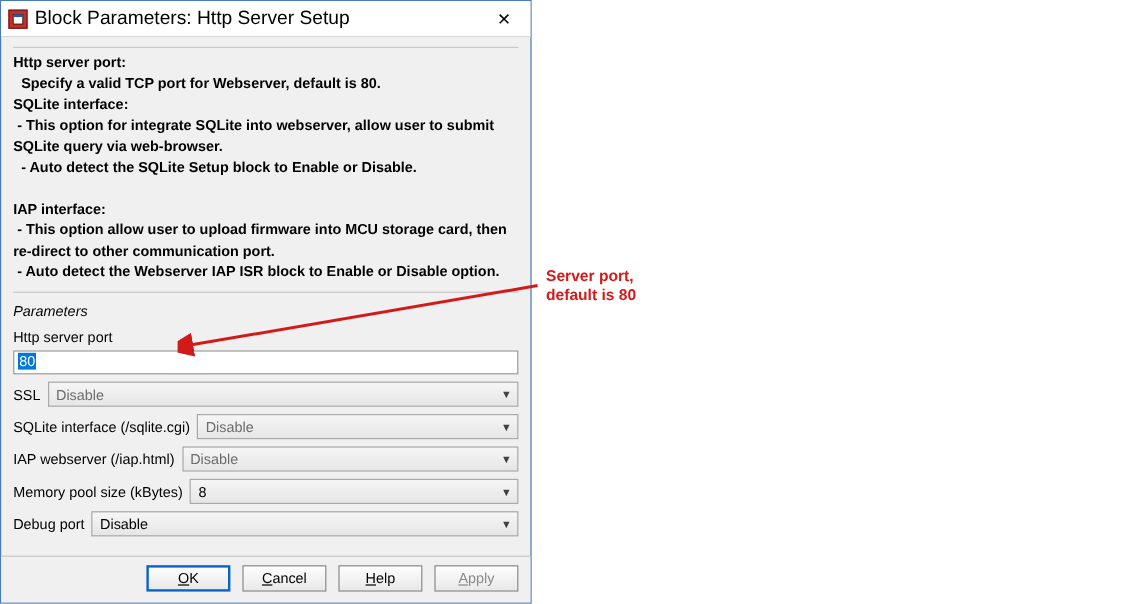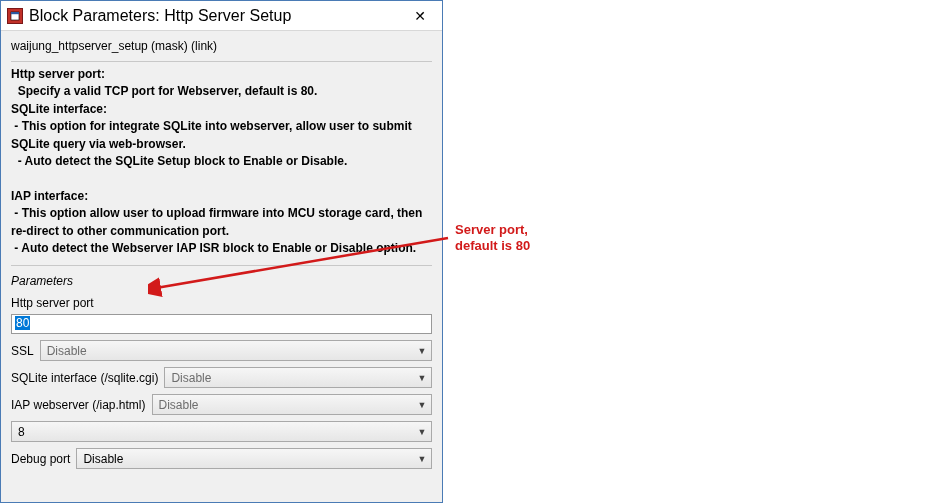--- a/index.html
+++ b/index.html
@@ -141,21 +141,20 @@
           <rect x="1" y="1" width="8" height="2.2" fill="#2b5aa0"></rect>
         </svg>
     </span>
     <span class="titlebar-title">Block Parameters: Http Server Setup</span>
     <div class="titlebar-close">
       <span>✕</span>
     </div>
   </div>
 
   <div class="body-area">
-    <div class="mask-name">waijung_httpserver_setup (mask) (link)</div>
     <hr class="sep">
     <div class="desc">Http server port:
   Specify a valid TCP port for Webserver, default is 80.
 SQLite interface:
  - This option for integrate SQLite into webserver, allow user to submit SQLite query via web-browser.
   - Auto detect the SQLite Setup block to Enable or Disable.
 
 IAP interface:
  - This option allow user to upload firmware into MCU storage card, then re-direct to other communication port.
  - Auto detect the Webserver IAP ISR block to Enable or Disable option.</div>
@@ -187,37 +186,46 @@
 
       <div class="param-row inline">
         <div class="param-label">IAP webserver (/iap.html)</div>
         <div class="combo disabled">
           <span>Disable</span>
           <span class="arrow">▼</span>
         </div>
       </div>
 
       <div class="param-row inline">
+        <div class="param-label">Memory pool size (kBytes)</div>
         <div class="combo">
           <span>8</span>
           <span class="arrow">▼</span>
         </div>
       </div>
 
       <div class="param-row inline">
         <div class="param-label">Debug port</div>
         <div class="combo">
           <span>Disable</span>
           <span class="arrow">▼</span>
         </div>
       </div>
 
     </div>
   </div>
 
+  <div class="button-row">
+    <button class="btn default">
+        <span><span class="ul">O</span><span>K</span></span>
+      </button>
+    <button class="btn"><span class="ul">C</span>ancel</button>
+    <button class="btn"><span class="ul">H</span>elp</button>
+    <button class="btn disabled"><span class="ul">A</span>pply</button>
+  </div>
 </div>
 
 <div class="annot-text">Server port,
 default is 80</div>
 <svg class="annot-arrow" viewBox="0 0 310 70">
   <defs>
     <marker id="ah" markerWidth="10" markerHeight="8" refX="2" refY="4" orient="auto">
       <polygon points="0,0 10,4 0,8" fill="#d21a1a"></polygon>
     </marker>
   </defs>

